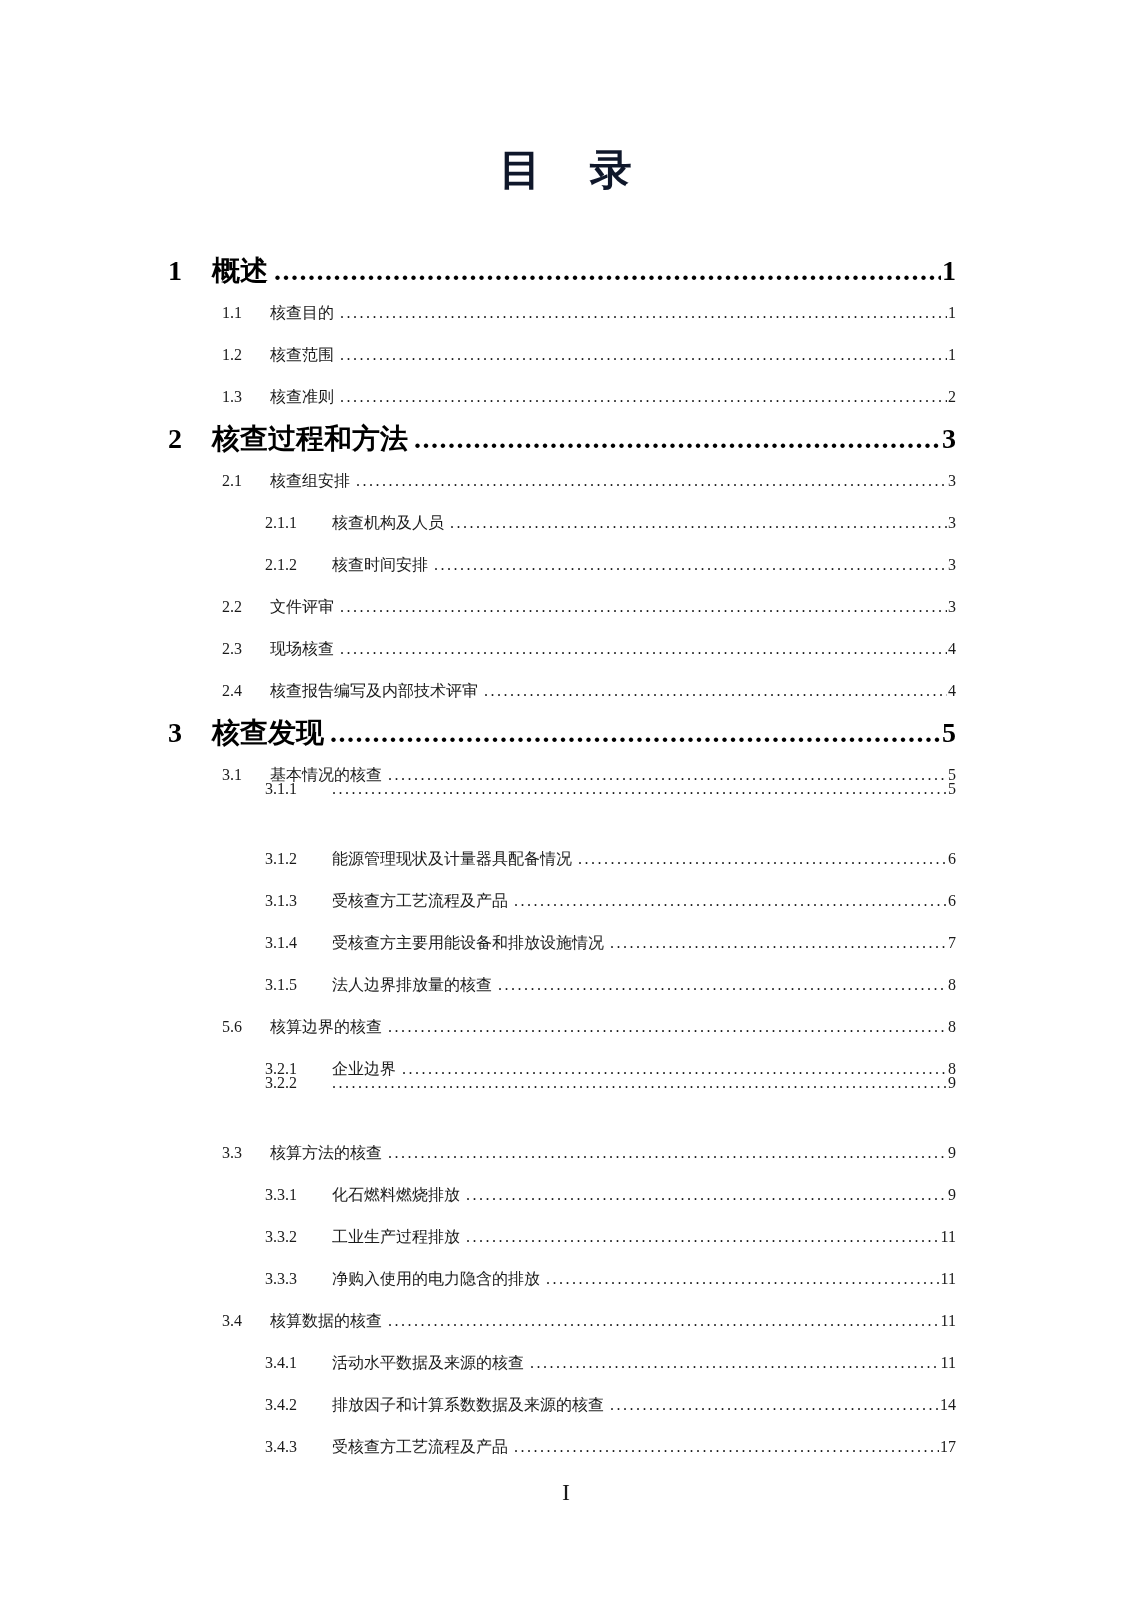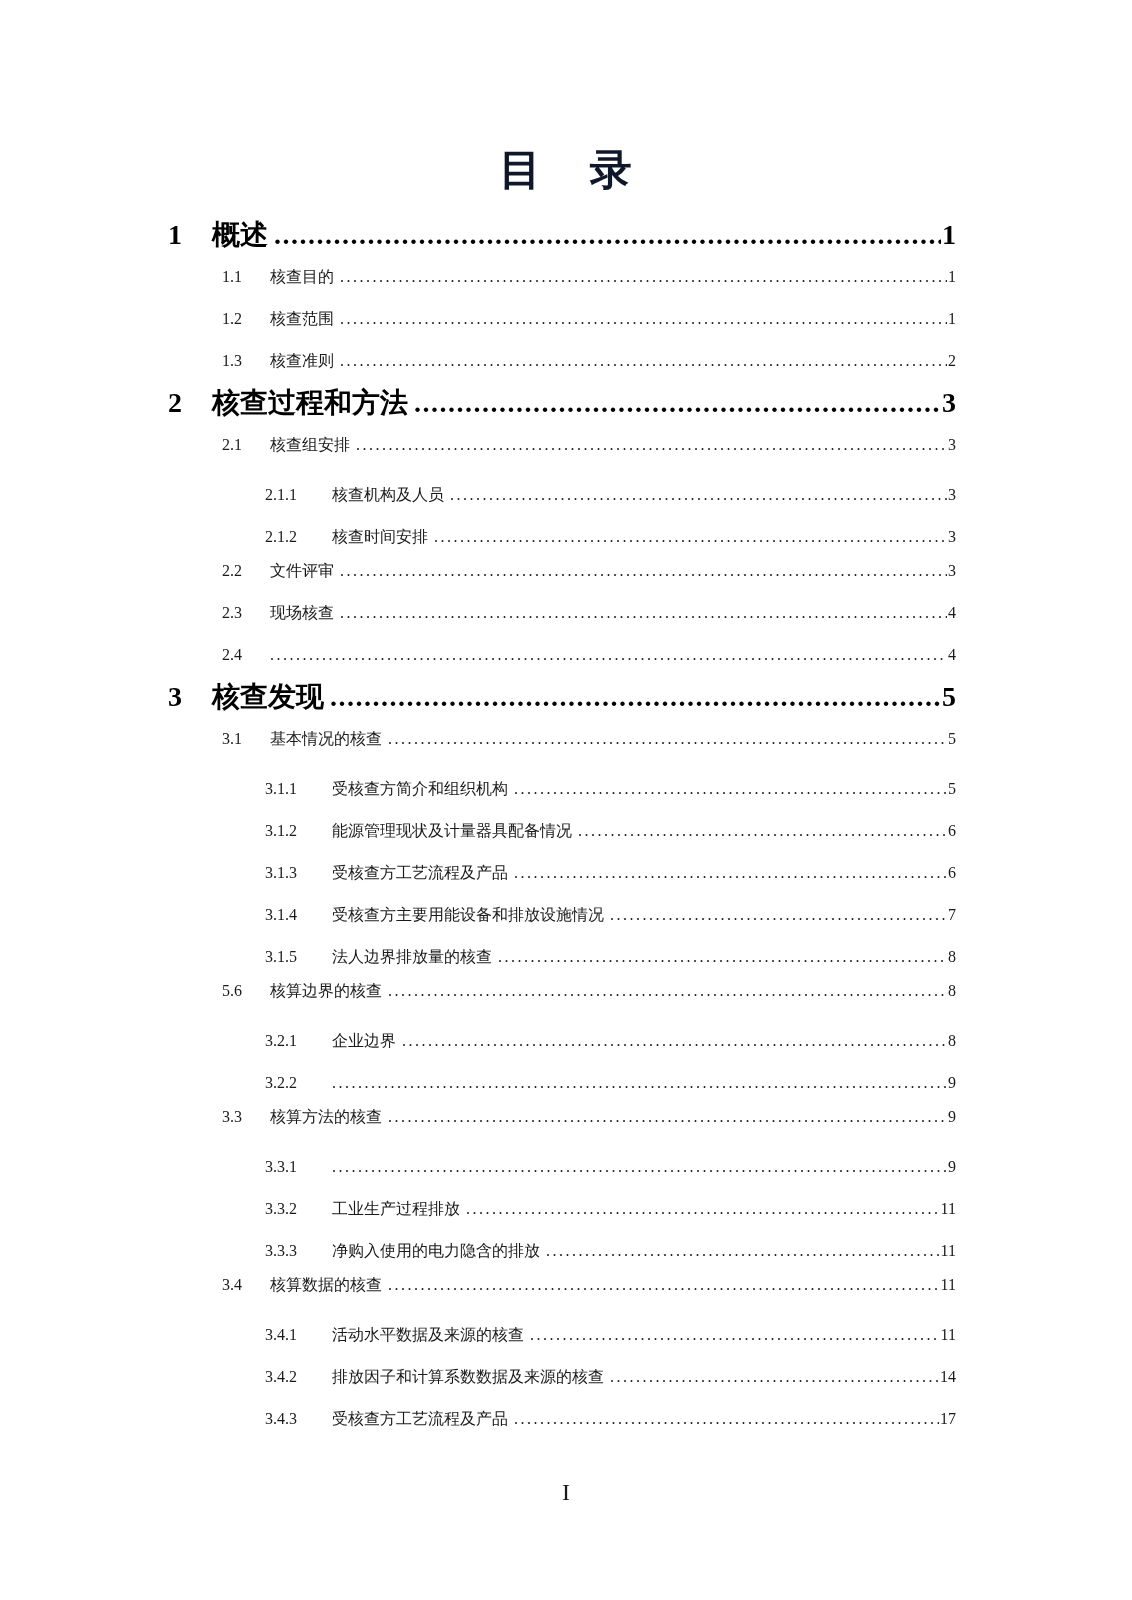--- a/index.html
+++ b/index.html
@@ -43,20 +43,21 @@
     line-height: 42px;
     font-size: 16px;
     white-space: nowrap;
   }
   .toc-row .num {
     flex: 0 0 auto;
   }
   .toc-row .label {
     flex: 0 0 auto;
     padding-right: 6px;
+    margin-top: 36px;
   }
   .toc-row .dots {
     flex: 1 1 auto;
     overflow: hidden;
     letter-spacing: 2.5px;
     padding-right: 3px;
     white-space: nowrap;
   }
   .toc-row .pageno {
     flex: 0 0 auto;
@@ -146,38 +147,38 @@
     <span class="pageno">3</span>
   </div>
       <div class="toc-row level-2">
     <span class="num">2.3</span>
     <span class="label">现场核查</span>
     <span class="dots">............................................................................................................................................................................................................................................................................................................</span>
     <span class="pageno">4</span>
   </div>
       <div class="toc-row level-2">
     <span class="num">2.4</span>
+    <span class="label">核查报告编写及内部技术评审</span>
     <span class="dots">............................................................................................................................................................................................................................................................................................................</span>
     <span class="pageno">4</span>
   </div>
       <div class="toc-row level-1">
     <span class="num">3</span>
     <span class="label">核查发现</span>
     <span class="dots">............................................................................................................................................................................................................................................................................................................</span>
     <span class="pageno">5</span>
   </div>
       <div class="toc-row level-2">
     <span class="num">3.1</span>
     <span class="label">基本情况的核查</span>
     <span class="dots">............................................................................................................................................................................................................................................................................................................</span>
     <span class="pageno">5</span>
   </div>
       <div class="toc-row level-3">
     <span class="num">3.1.1</span>
-    <span class="label">受核查方简介和组织机构</span>
     <span class="dots">............................................................................................................................................................................................................................................................................................................</span>
     <span class="pageno">5</span>
   </div>
       <div class="toc-row level-3">
     <span class="num">3.1.2</span>
     <span class="label">能源管理现状及计量器具配备情况</span>
     <span class="dots">............................................................................................................................................................................................................................................................................................................</span>
     <span class="pageno">6</span>
   </div>
       <div class="toc-row level-3">
@@ -216,20 +217,21 @@
     <span class="pageno">9</span>
   </div>
       <div class="toc-row level-2">
     <span class="num">3.3</span>
     <span class="label">核算方法的核查</span>
     <span class="dots">............................................................................................................................................................................................................................................................................................................</span>
     <span class="pageno">9</span>
   </div>
       <div class="toc-row level-3">
     <span class="num">3.3.1</span>
+    <span class="label">化石燃料燃烧排放</span>
     <span class="dots">............................................................................................................................................................................................................................................................................................................</span>
     <span class="pageno">9</span>
   </div>
       <div class="toc-row level-3">
     <span class="num">3.3.2</span>
     <span class="label">工业生产过程排放</span>
     <span class="dots">............................................................................................................................................................................................................................................................................................................</span>
     <span class="pageno">11</span>
   </div>
       <div class="toc-row level-3">

